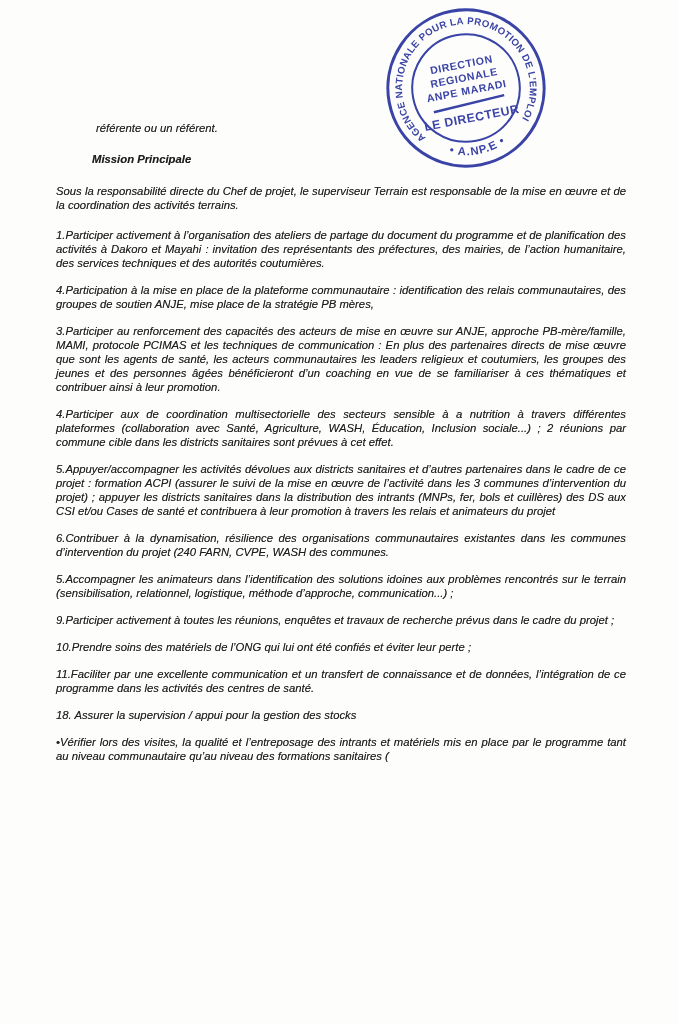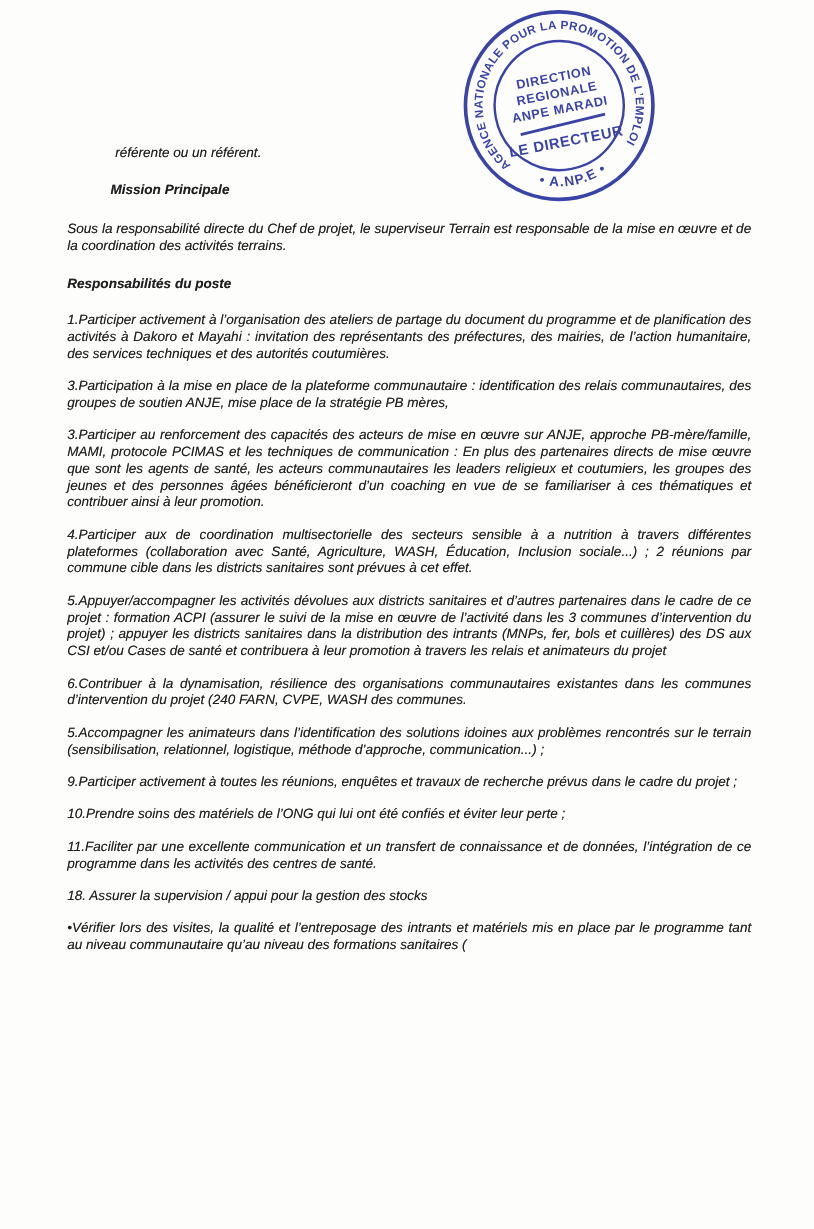--- a/index.html
+++ b/index.html
@@ -77,24 +77,23 @@
   </div>
 
   <div class="content">
     <p class="ref-line">référente ou un référent.</p>
 
 
     <p class="heading h-mission">Mission Principale</p>
 
     <p class="p-mission">Sous la responsabilité directe du Chef de projet, le superviseur Terrain est responsable de la mise en œuvre et de la coordination des activités terrains.</p>
 
-    <p class="heading h-resp">Responsabilités du poste</p>
 
     <p class="item first">1.Participer activement à l’organisation des ateliers de partage du document du programme et de planification des activités à Dakoro et Mayahi : invitation des représentants des préfectures, des mairies, de l’action humanitaire, des services techniques et des autorités coutumières.</p>
-    <p class="item">3.Participation à la mise en place de la plateforme communautaire : identification des relais communautaires, des groupes de soutien ANJE, mise place de la stratégie PB mères,</p>
+    <p class="item">4.Participation à la mise en place de la plateforme communautaire : identification des relais communautaires, des groupes de soutien ANJE, mise place de la stratégie PB mères,</p>
     <p class="item">3.Participer au renforcement des capacités des acteurs de mise en œuvre sur ANJE, approche PB-mère/famille, MAMI, protocole PCIMAS et les techniques de communication : En plus des partenaires directs de mise œuvre que sont les agents de santé, les acteurs communautaires les leaders religieux et coutumiers, les groupes des jeunes et des personnes âgées bénéficieront d’un coaching en vue de se familiariser à ces thématiques et contribuer ainsi à leur promotion.</p>
     <p class="item">4.Participer aux de coordination multisectorielle des secteurs sensible à a nutrition à travers différentes plateformes (collaboration avec Santé, Agriculture, WASH, Éducation, Inclusion sociale...) ; 2 réunions par commune cible dans les districts sanitaires sont prévues à cet effet.</p>
     <p class="item">5.Appuyer/accompagner les activités dévolues aux districts sanitaires et d’autres partenaires dans le cadre de ce projet : formation ACPI (assurer le suivi de la mise en œuvre de l’activité dans les 3 communes d’intervention du projet) ; appuyer les districts sanitaires dans la distribution des intrants (MNPs, fer, bols et cuillères) des DS aux CSI et/ou Cases de santé et contribuera à leur promotion à travers les relais et animateurs du projet</p>
     <p class="item">6.Contribuer à la dynamisation, résilience des organisations communautaires existantes dans les communes d’intervention du projet (240 FARN, CVPE, WASH des communes.</p>
     <p class="item">5.Accompagner les animateurs dans l’identification des solutions idoines aux problèmes rencontrés sur le terrain (sensibilisation, relationnel, logistique, méthode d’approche, communication...) ;</p>
     <p class="item no-justify">9.Participer activement à toutes les réunions, enquêtes et travaux de recherche prévus dans le cadre du projet ;</p>
     <p class="item no-justify">10.Prendre soins des matériels de l’ONG qui lui ont été confiés et éviter leur perte ;</p>
     <p class="item">11.Faciliter par une excellente communication et un transfert de connaissance et de données, l’intégration de ce programme dans les activités des centres de santé.</p>
     <p class="item no-justify">18. Assurer la supervision / appui pour la gestion des stocks</p>
 

